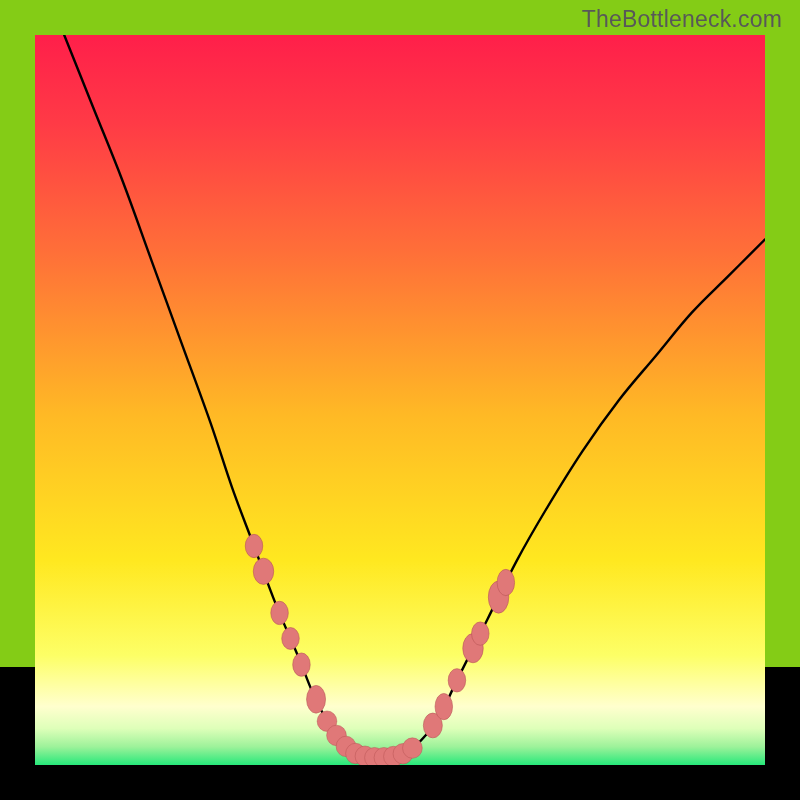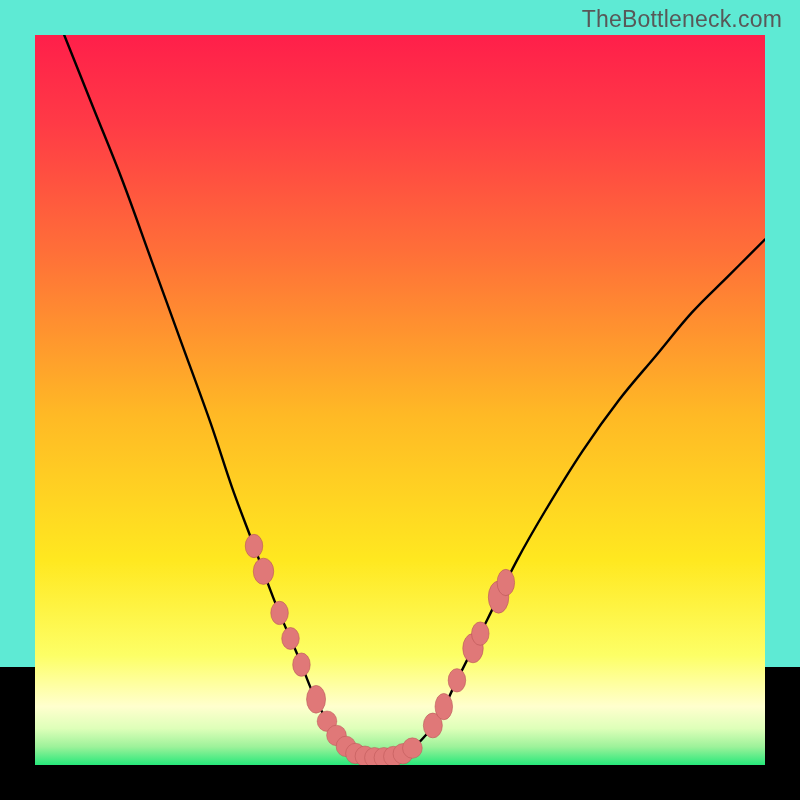--- a/index.html
+++ b/index.html
@@ -8,21 +8,21 @@
     width: 800px;
     height: 800px;
     background: #000000;
     overflow: hidden;
     font-family: Arial, Helvetica, sans-serif;
   }
   .stage {
     position: relative;
     width: 800px;
     height: 667px;
-    background: #5eead4;
+    background: #84cc16;
   }
   .plot-area {
     position: absolute;
     left: 35px;
     top: 35px;
     width: 730px;
     height: 730px;
     overflow: hidden;
   }
   .gradient-bg {

